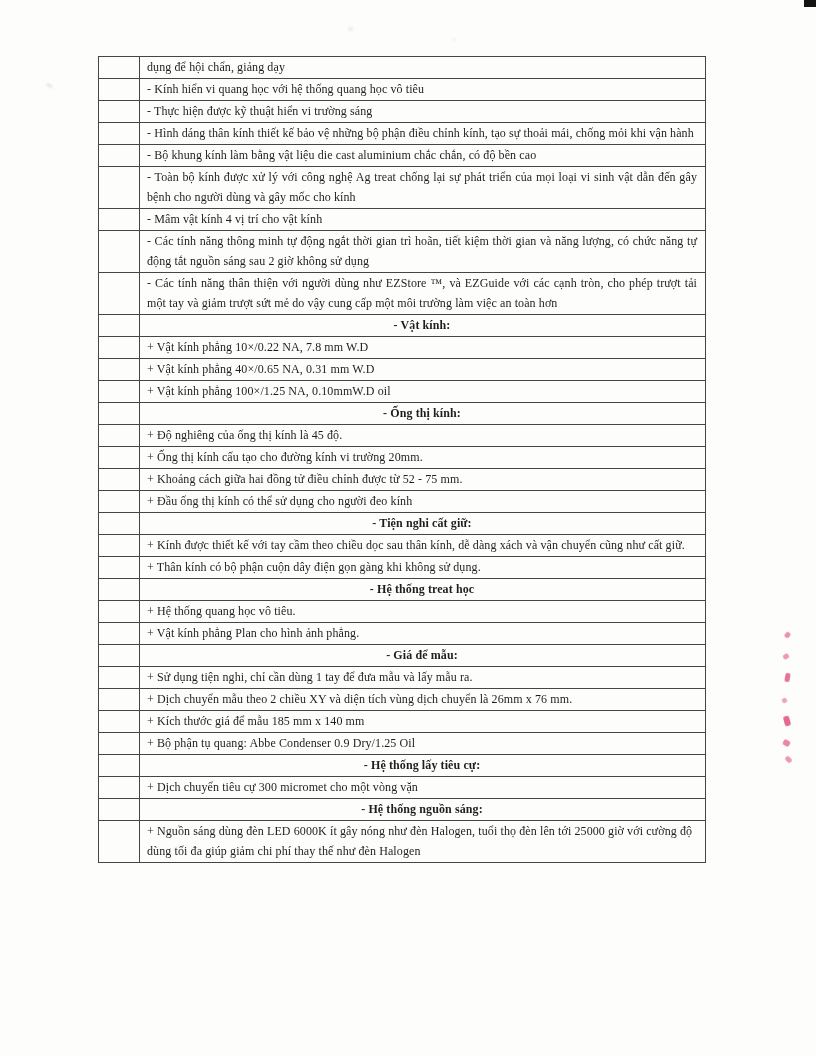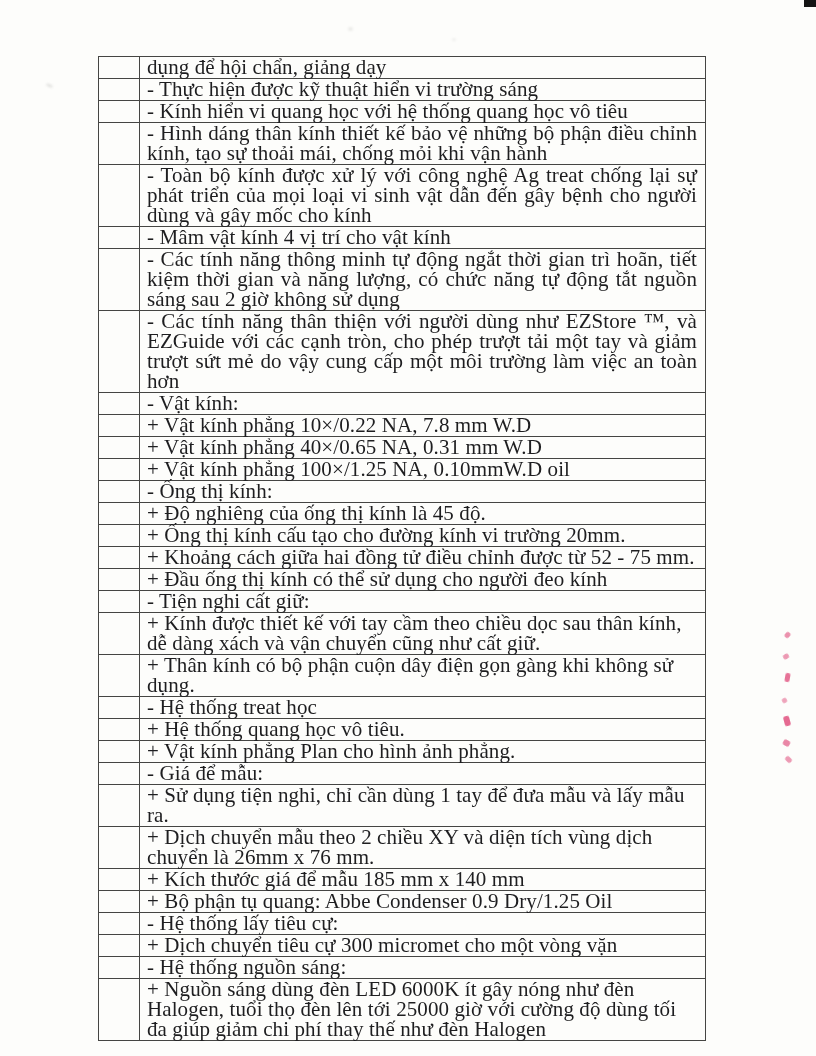--- a/index.html
+++ b/index.html
@@ -29,48 +29,52 @@
   .spec-table{
     position:absolute;left:98px;top:56px;width:608px;
     border-collapse:collapse;table-layout:fixed;
   }
   .spec-table td{
     border:1px solid #454543;vertical-align:top;background:transparent;
   }
   td.col-num{width:38px;}
   td.col-text{
     padding:0 8px 1px 7px;
-    font-size:21px;line-height:20px;color:#1e1e20;
+    font-size:12px;line-height:20px;color:#1e1e20;
     letter-spacing:.1px;
   }
-  td.col-text.bold{font-weight:normal;}
+  td.col-text.bold{font-weight:bold;text-align:center;}
   td.col-text.justify{text-align:justify;margin-top:18px;}
 </style>
 </head>
 <body>
 
 <div class="page">
 
   <table class="spec-table">
     <tbody>
         <tr>
           <td class="col-num"></td>
           <td class="col-text">dụng để hội chẩn, giảng dạy</td>
         </tr>
         <tr>
           <td class="col-num"></td>
+          <td class="col-text">- Kính hiển vi quang học với hệ thống quang học vô tiêu</td>
+        </tr>
+        <tr>
+          <td class="col-num"></td>
           <td class="col-text">- Thực hiện được kỹ thuật hiển vi trường sáng</td>
         </tr>
         <tr>
           <td class="col-num"></td>
-          <td class="col-text">- Kính hiển vi quang học với hệ thống quang học vô tiêu</td>
-        </tr>
-        <tr>
-          <td class="col-num"></td>
           <td class="col-text justify">- Hình dáng thân kính thiết kế bảo vệ những bộ phận điều chỉnh kính, tạo sự thoải mái, chống mỏi khi vận hành</td>
+        </tr>
+        <tr>
+          <td class="col-num"></td>
+          <td class="col-text">- Bộ khung kính làm bằng vật liệu  die cast aluminium chắc chắn, có độ bền cao</td>
         </tr>
         <tr>
           <td class="col-num"></td>
           <td class="col-text justify">- Toàn bộ kính được xử lý với công nghệ Ag treat chống lại sự phát triển của mọi loại vi sinh vật dẫn đến gây bệnh cho người dùng và gây mốc cho kính</td>
         </tr>
         <tr>
           <td class="col-num"></td>
           <td class="col-text">- Mâm vật kính 4 vị trí cho vật kính</td>
         </tr>
         <tr>

